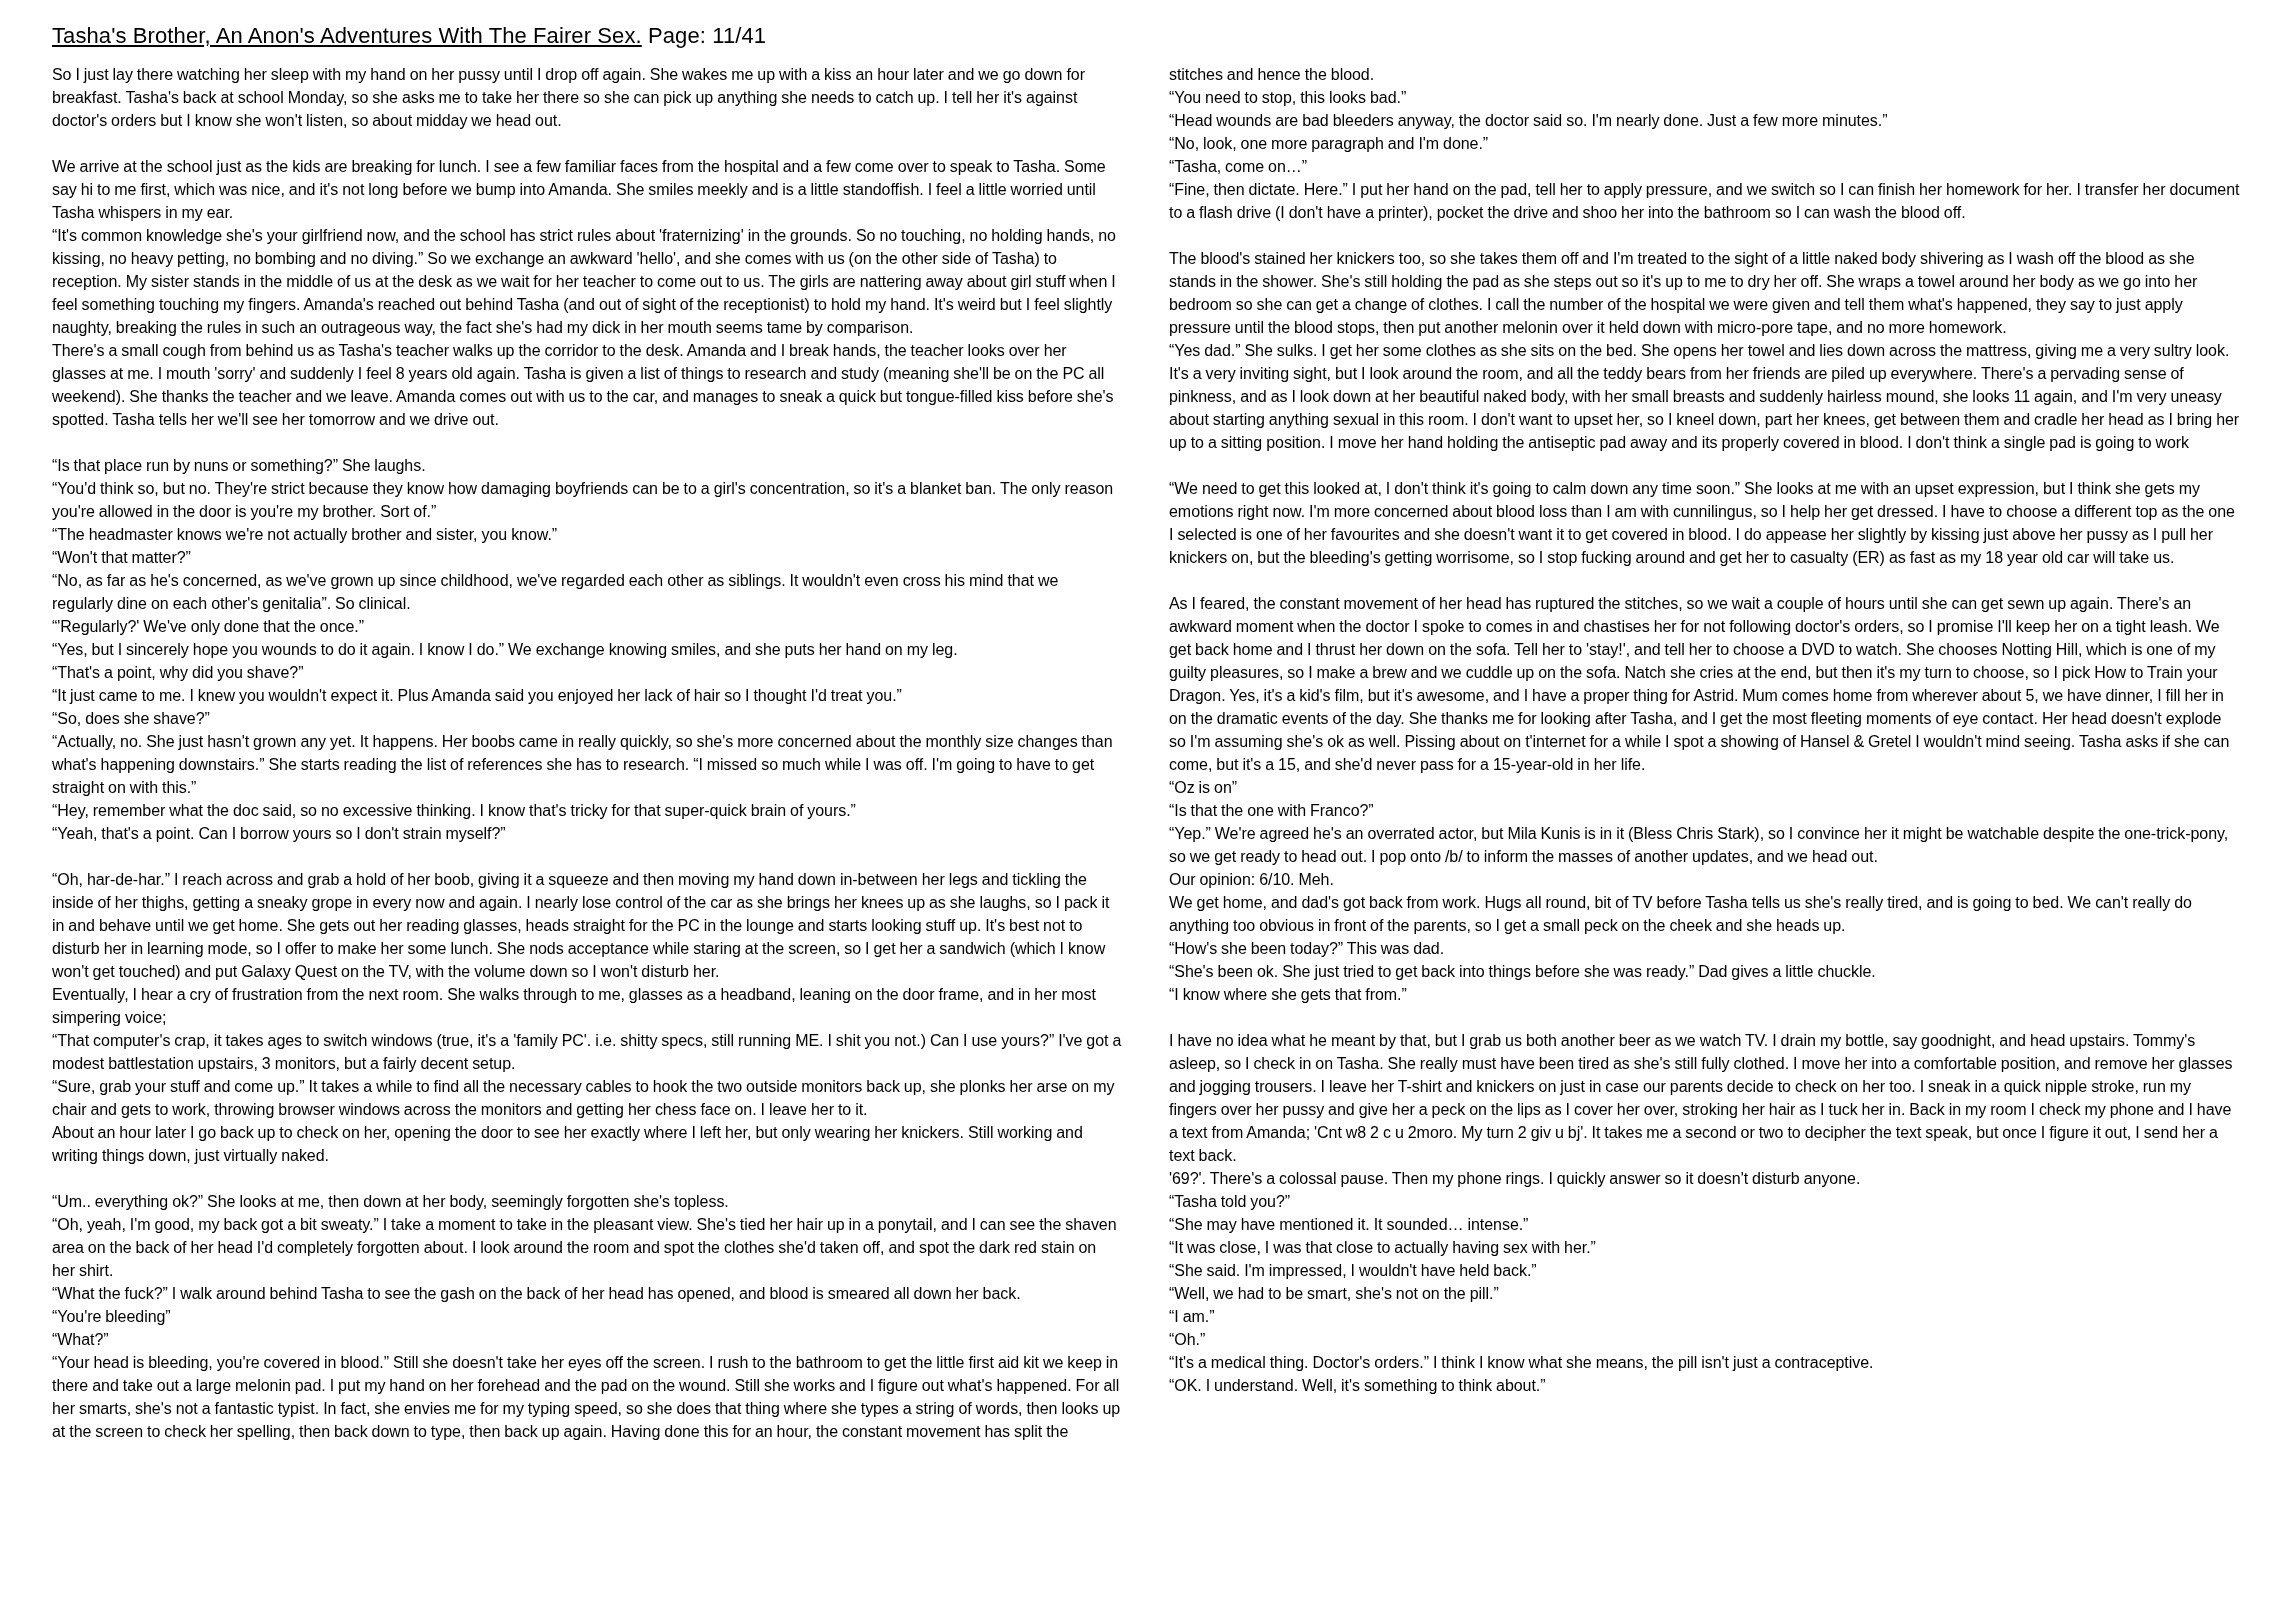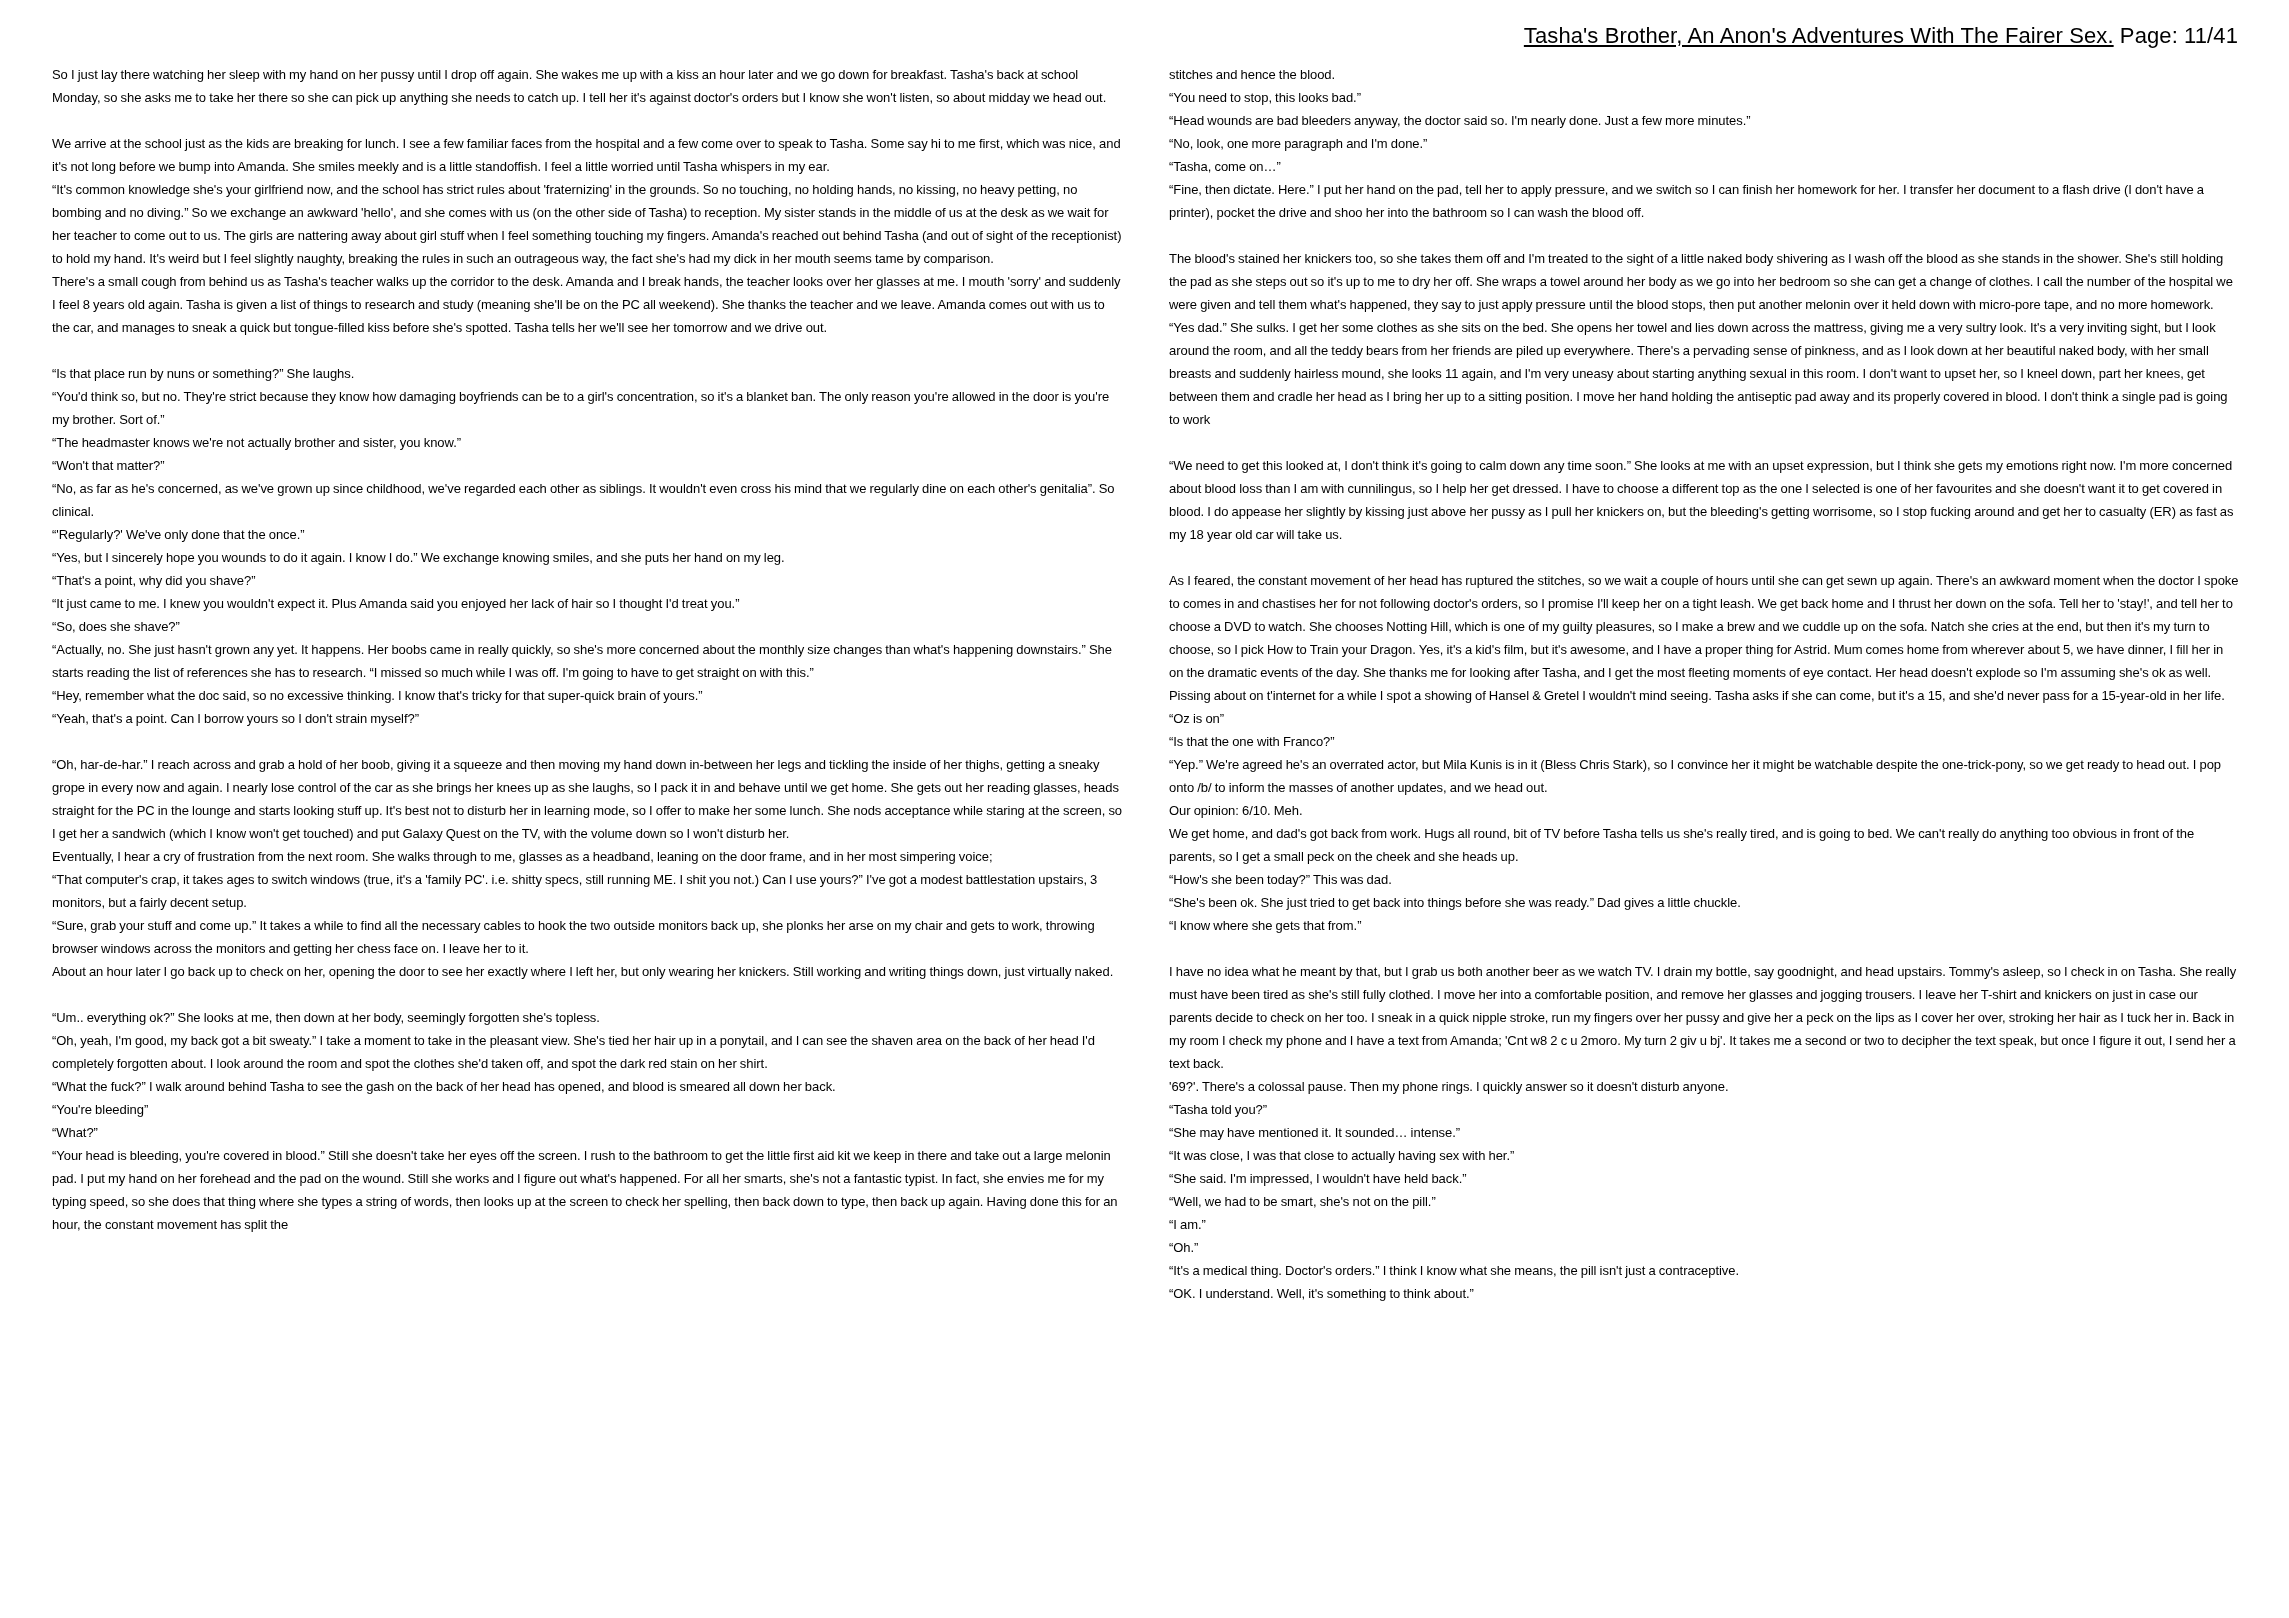--- a/index.html
+++ b/index.html
@@ -18,21 +18,21 @@
   .page {
     position: relative;
     width: 2290px;
     height: 1619px;
     box-sizing: border-box;
     padding: 22px 52px 9.2px 52px;
     background: #ffffff;
     overflow: hidden;
   }
   .doc-header {
-    text-align: right;
+    text-align: left;
     font-size: 22px;
     line-height: 1.25;
     margin: 0 0 13px 0;
     white-space: nowrap;
     letter-spacing: 0.1px;
   }
   .doc-header .title-underlined {
     text-decoration: underline;
   }
   .doc-header .page-number {
@@ -43,21 +43,21 @@
     flex-direction: row;
     align-items: flex-start;
     gap: 46px;
     width: 100%;
   }
   .column {
     width: 1071px;
     flex: 0 0 1071px;
   }
   .para {
-    font-size: 13px;
+    font-size: 16px;
     line-height: 23px;
     margin: 0;
     text-align: left;
     word-spacing: -0.4px;
     letter-spacing: -0.05px;
     font-stretch: condensed;
     transform-origin: left top;
   }
   .para + .para {
     margin-top: 0;

